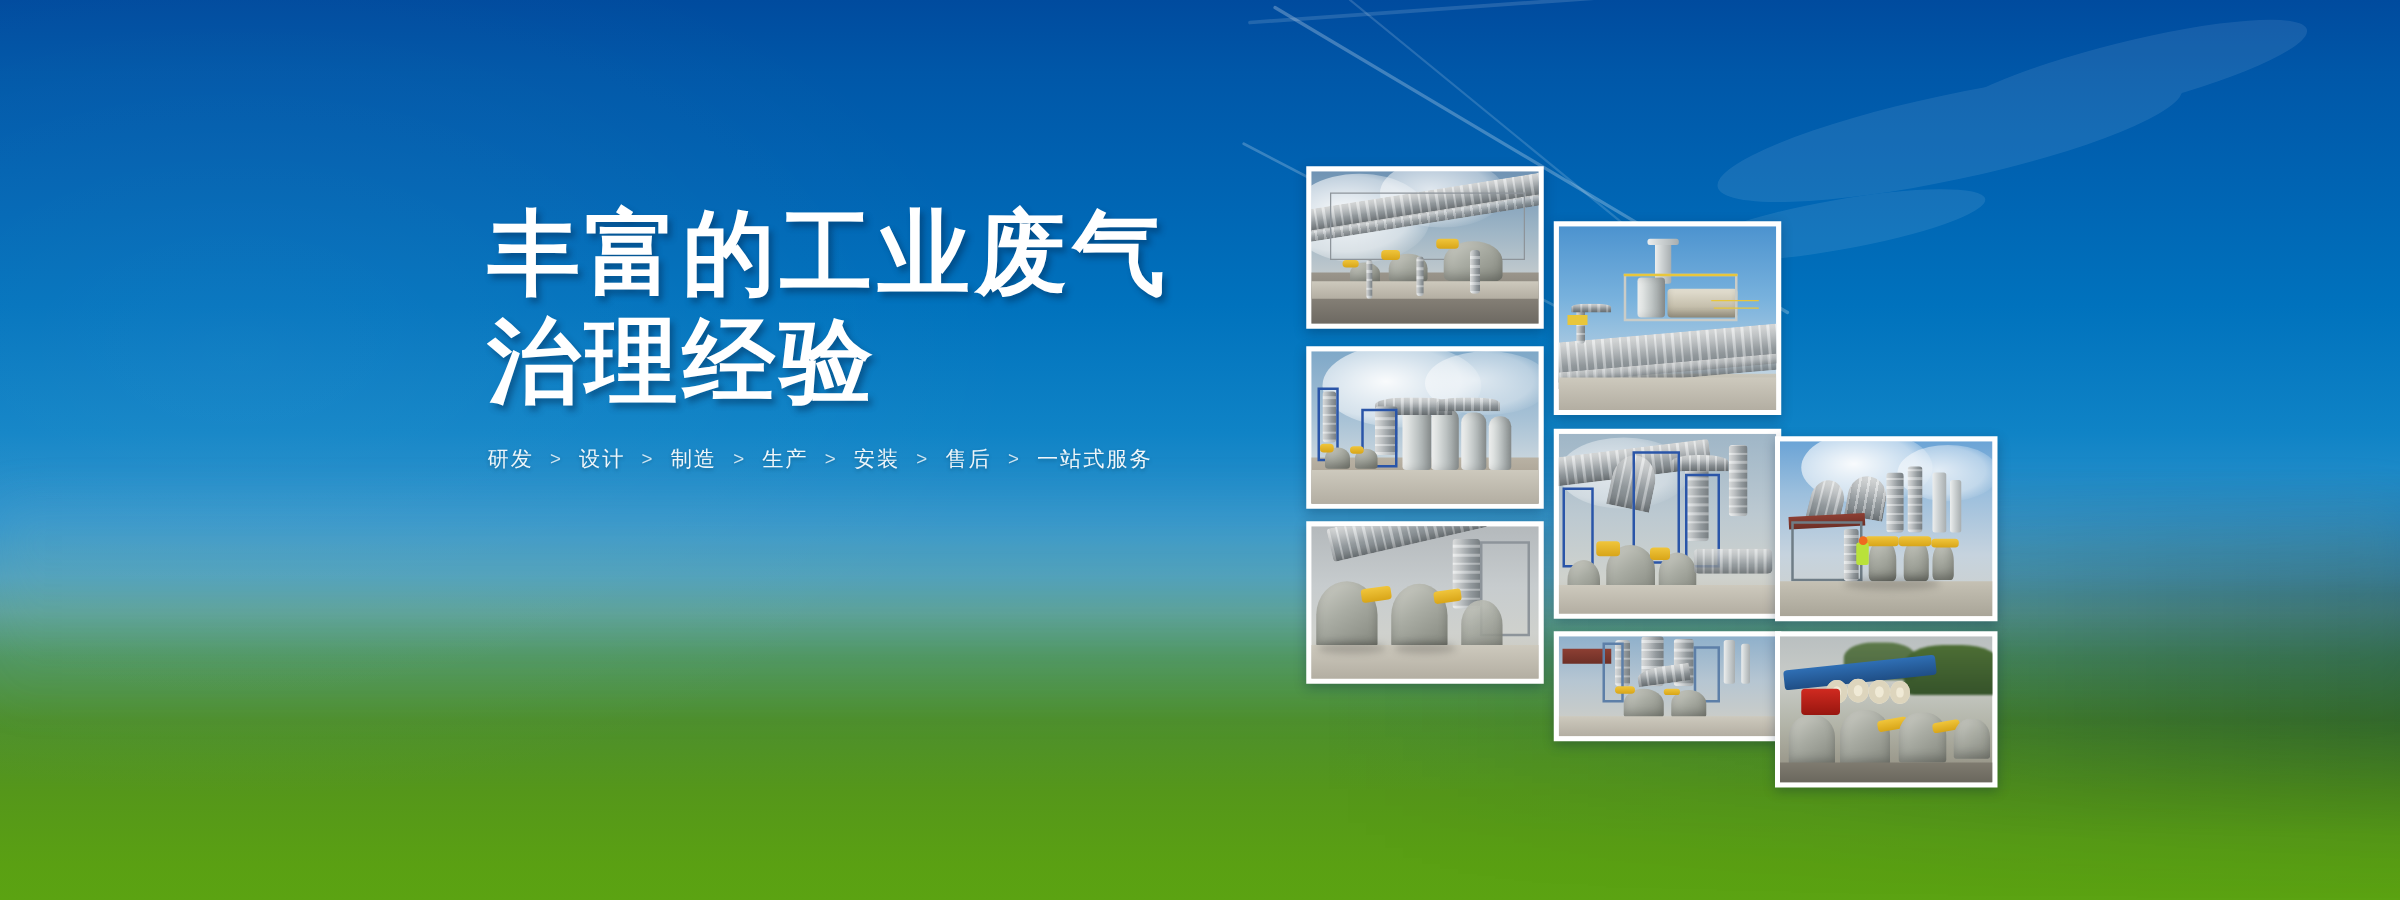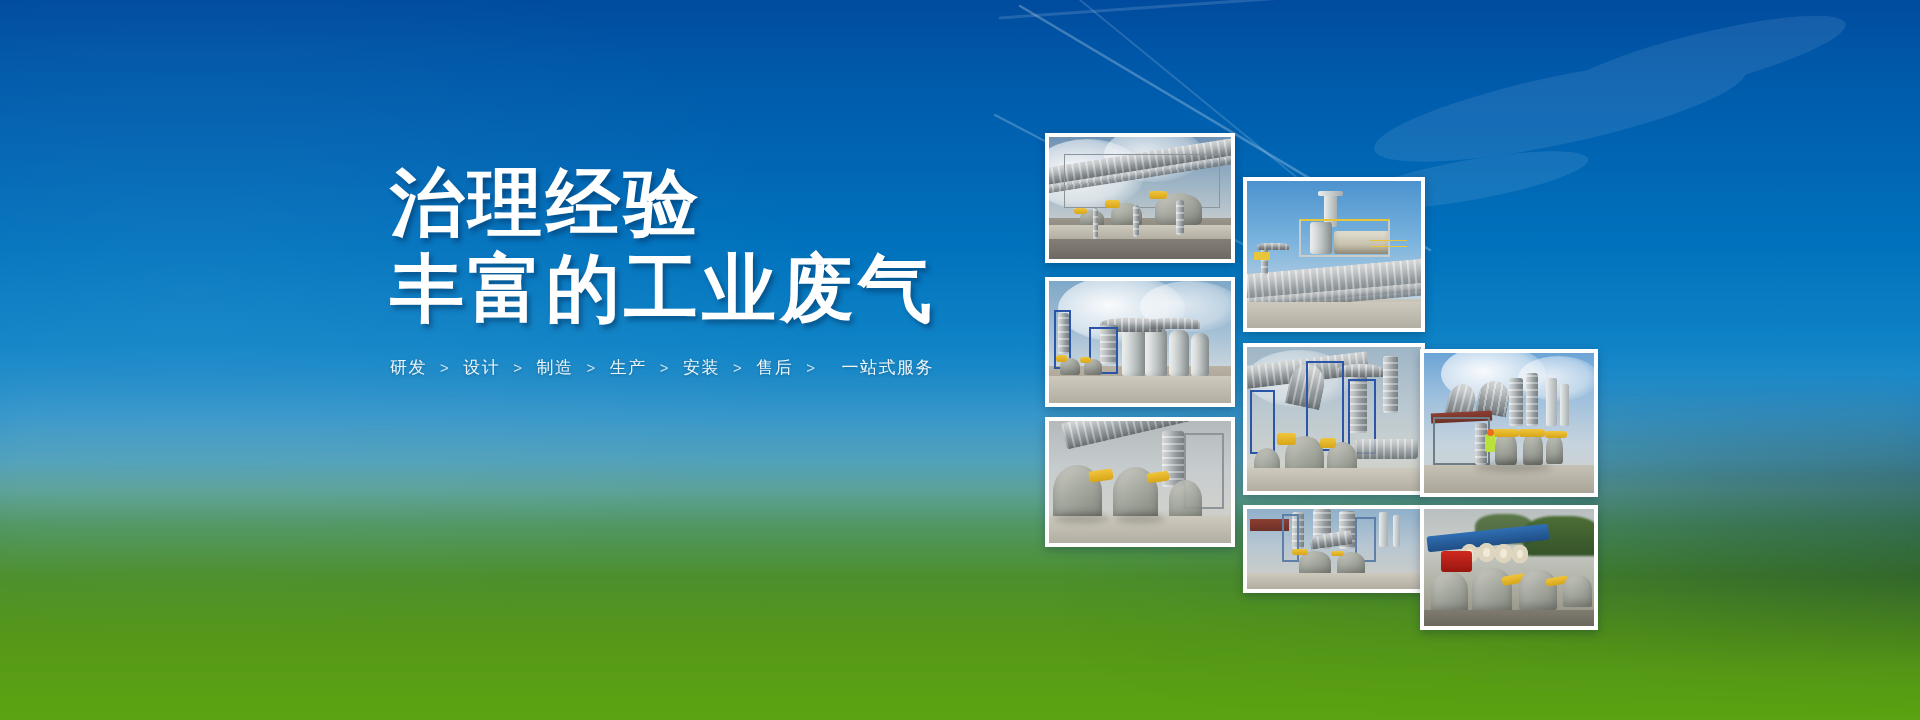--- a/index.html
+++ b/index.html
@@ -92,21 +92,21 @@
     display:flex;
     align-items:center;
     color:rgba(255,255,255,.93);
     font-size:17px;
     letter-spacing:1.5px;
     white-space:nowrap;
     text-shadow:0 1px 3px rgba(0,50,70,.35);
   }
   .steps .step { }
   .steps .sep { margin:0 13px; opacity:.85; font-size:15px; }
-  .steps .step.last { margin-left:12px; }
+  .steps .step.last { }
 
   
   .collage { position:absolute; left:0; top:0; width:1920px; height:720px; pointer-events:none; }
   .photo {
     position:absolute;
     background:#ffffff;
     padding:4px;
     box-shadow:0 3px 9px rgba(0,30,60,.30);
     pointer-events:auto;
     overflow:hidden;
@@ -195,22 +195,22 @@
       <ellipse cx="1700" cy="60" rx="150" ry="26" transform="rotate(-14 1700 60)"></ellipse>
       <ellipse cx="1470" cy="180" rx="120" ry="20" transform="rotate(-10 1470 180)"></ellipse>
     </g>
   </svg>
 
   <div class="side-shade"></div>
 
   <div class="copy">
 
     <div class="headline">
+      <span class="ln">丰富的工业废气</span>
       <span class="ln">治理经验</span>
-      <span class="ln">丰富的工业废气</span>
     </div>
 
 
     <div class="steps">
       <span class="step">研发</span>
       <span class="sep">&gt;</span>
       <span class="step">设计</span>
       <span class="sep">&gt;</span>
       <span class="step">制造</span>
       <span class="sep">&gt;</span>

